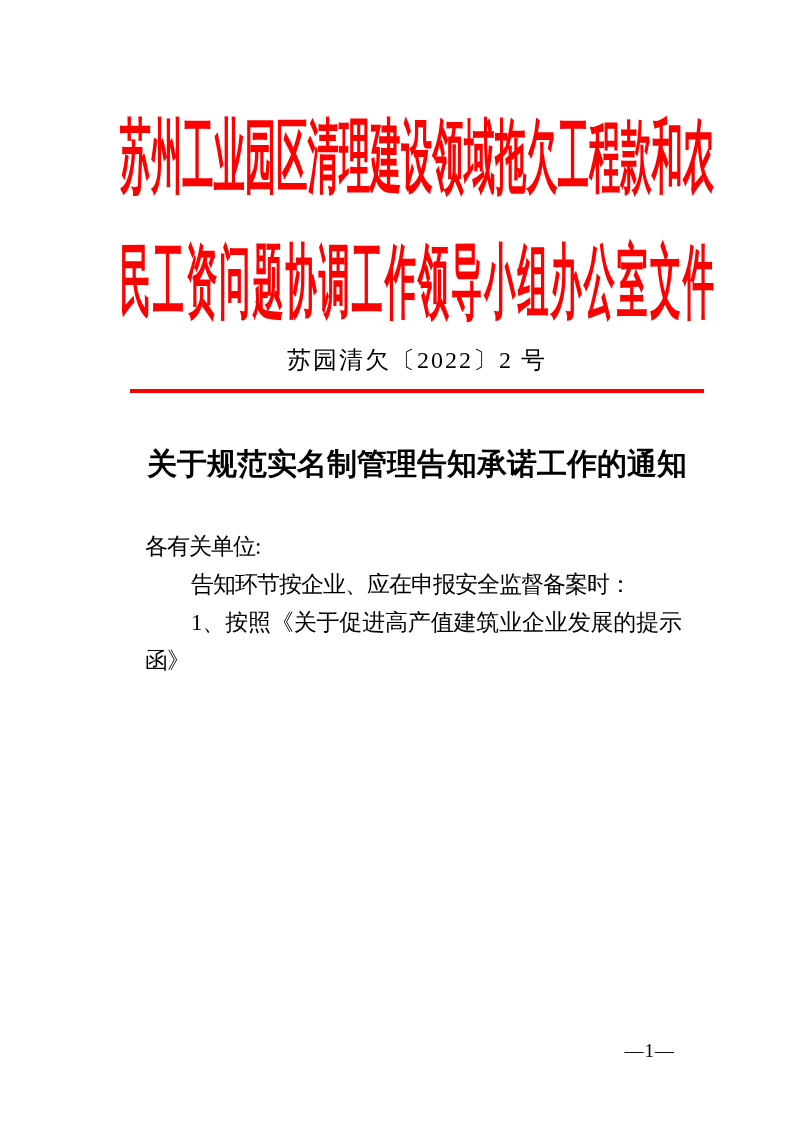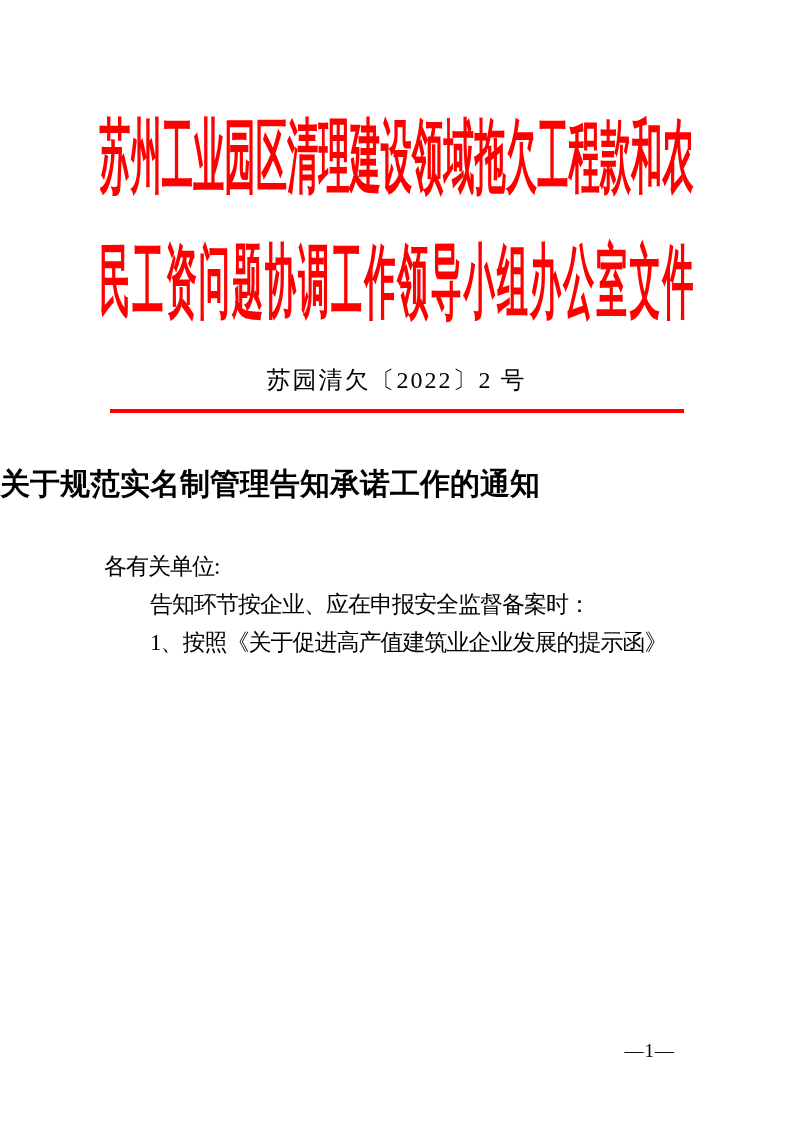--- a/index.html
+++ b/index.html
@@ -10,59 +10,60 @@
     position: relative;
     width: 793px;
     height: 1122px;
     margin: 0 auto;
     background: #ffffff;
     overflow: hidden;
     display: flex;
     flex-direction: column;
     color: #000;
     font-family: "Liberation Serif", "DejaVu Serif", serif;
+    padding-left: 41px;
   }
   
   .lh-line {
     width: 594px;
     margin: 0 auto;
     font-size: 31px;
     line-height: 34px;
     font-weight: bold;
     color: var(--red);
     text-align: justify;
     text-align-last: justify;
     transform: scaleY(2.6);
     transform-origin: 50% 50%;
     font-family: "Liberation Serif", "DejaVu Serif", serif;
   }
   .lh-line1 { margin-top: 141px; }
   .lh-line2 { margin-top: 91px; }
   
   .doc-number {
-    margin-top: 65px;
+    margin-top: 45px;
     font-size: 24px;
     line-height: 30px;
     text-align: center;
     letter-spacing: 2px;
   }
   
   .red-rule {
     margin: 14px auto 0;
     width: 574px;
     height: 4px;
     background: var(--red);
   }
   
   .doc-title {
     margin: 54px 0 0;
     font-size: 30px;
     line-height: 34px;
     font-weight: bold;
-    text-align: left;
+    text-align: center;
     letter-spacing: 0;
   }
   
   .body {
     margin: 47px 112px 0 104px;
     font-size: 23px;
     letter-spacing: -1px;
     line-height: 38px;
     text-align: justify;
   }

